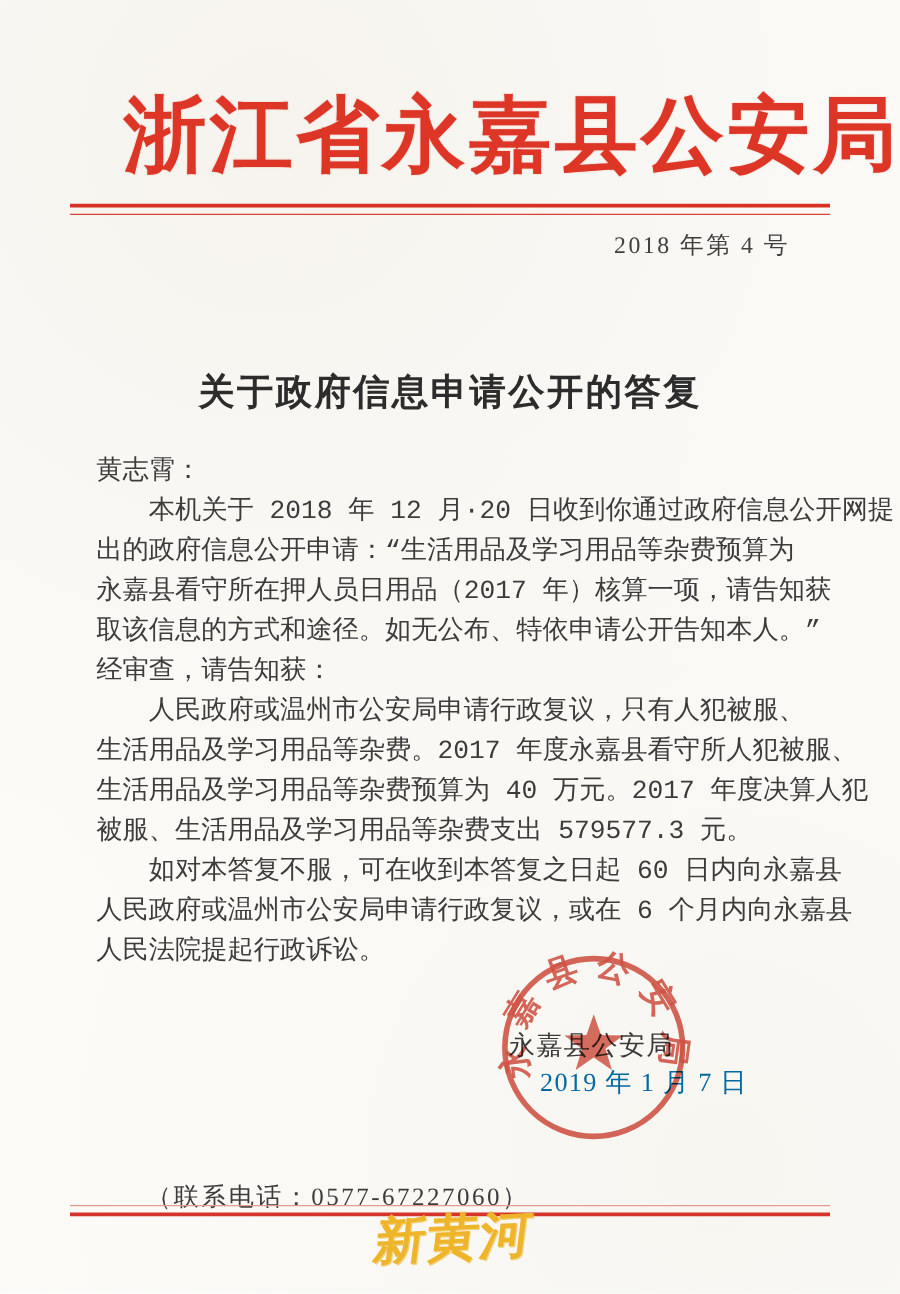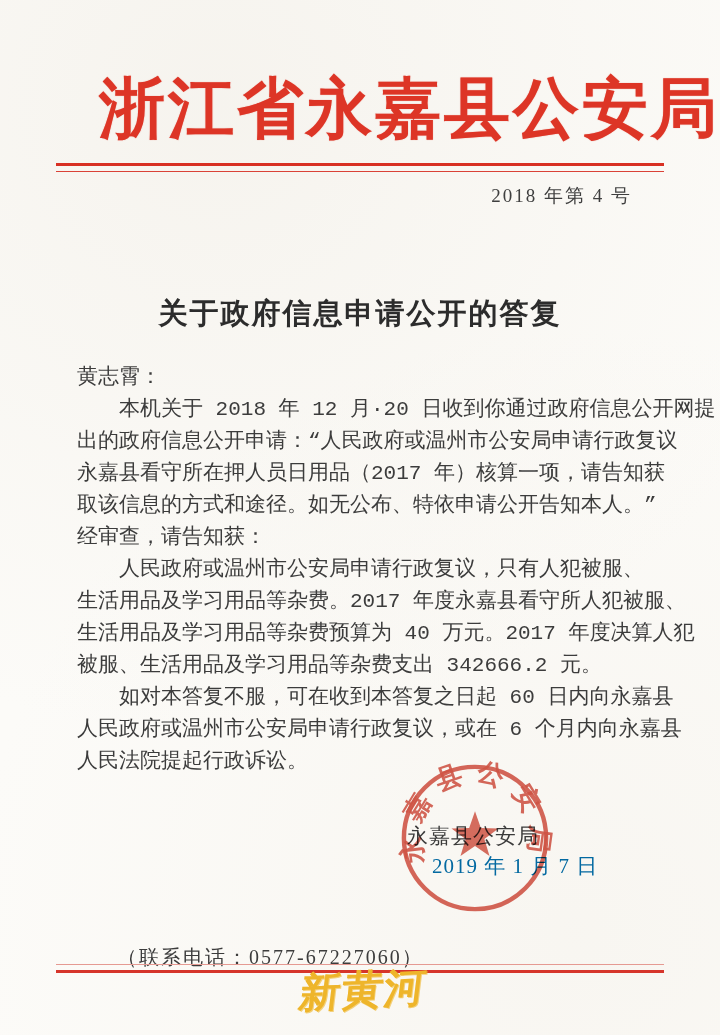--- a/index.html
+++ b/index.html
@@ -83,28 +83,28 @@
   <div class="rule-top-thick"></div>
   <div class="rule-top-thin"></div>
 
   <div class="doc-number">2018 年第 4 号</div>
 
   <div class="doc-title">关于政府信息申请公开的答复</div>
 
   <div class="body-block">
     <div class="line">黄志霄：</div>
     <div class="line indent">本机关于 2018 年 12 月·20 日收到你通过政府信息公开网提</div>
-    <div class="line">出的政府信息公开申请：“人民政府或温州市公安局申请行政复议</div>
+    <div class="line">出的政府信息公开申请：“生活用品及学习用品等杂费预算为</div>
     <div class="line">永嘉县看守所在押人员日用品（2017 年）核算一项，请告知获</div>
     <div class="line">取该信息的方式和途径。如无公布、特依申请公开告知本人。”</div>
     <div class="line">经审查，请告知获：</div>
     <div class="line indent">人民政府或温州市公安局申请行政复议，只有人犯被服、</div>
     <div class="line">生活用品及学习用品等杂费。2017 年度永嘉县看守所人犯被服、</div>
     <div class="line">生活用品及学习用品等杂费预算为 40 万元。2017 年度决算人犯</div>
-    <div class="line">被服、生活用品及学习用品等杂费支出 342666.2 元。</div>
+    <div class="line">被服、生活用品及学习用品等杂费支出 579577.3 元。</div>
     <div class="line indent">如对本答复不服，可在收到本答复之日起 60 日内向永嘉县</div>
     <div class="line">人民政府或温州市公安局申请行政复议，或在 6 个月内向永嘉县</div>
     <div class="line">人民法院提起行政诉讼。</div>
   </div>
 
   <div class="signature-agency">永嘉县公安局</div>
   <div class="signature-date">2019 年 1 月 7 日</div>
 
   <svg class="seal" viewBox="0 0 160 160">
     <circle cx="80" cy="80" r="72" fill="none" stroke="#d0493b" stroke-width="4.5" opacity="0.9"></circle>

